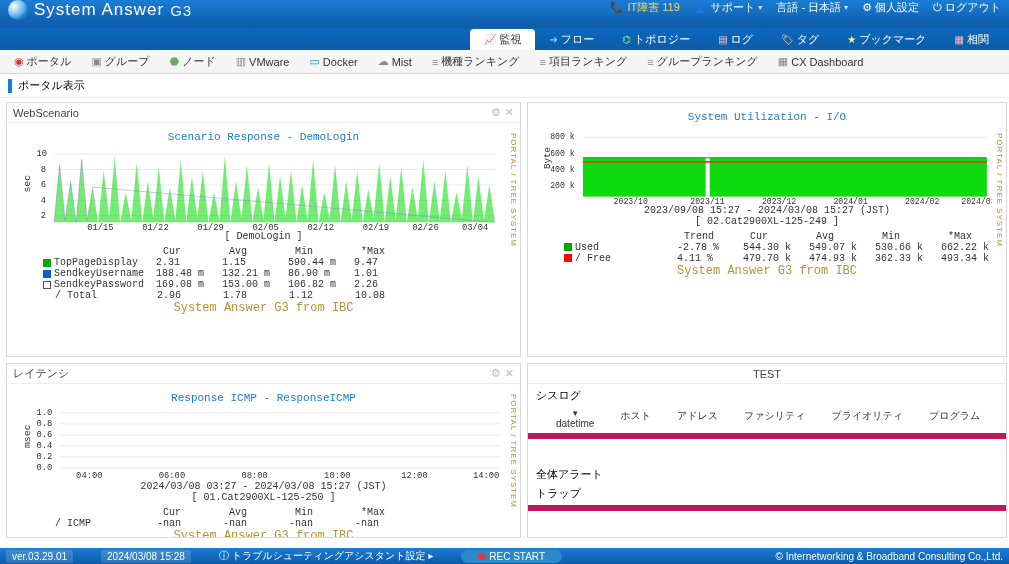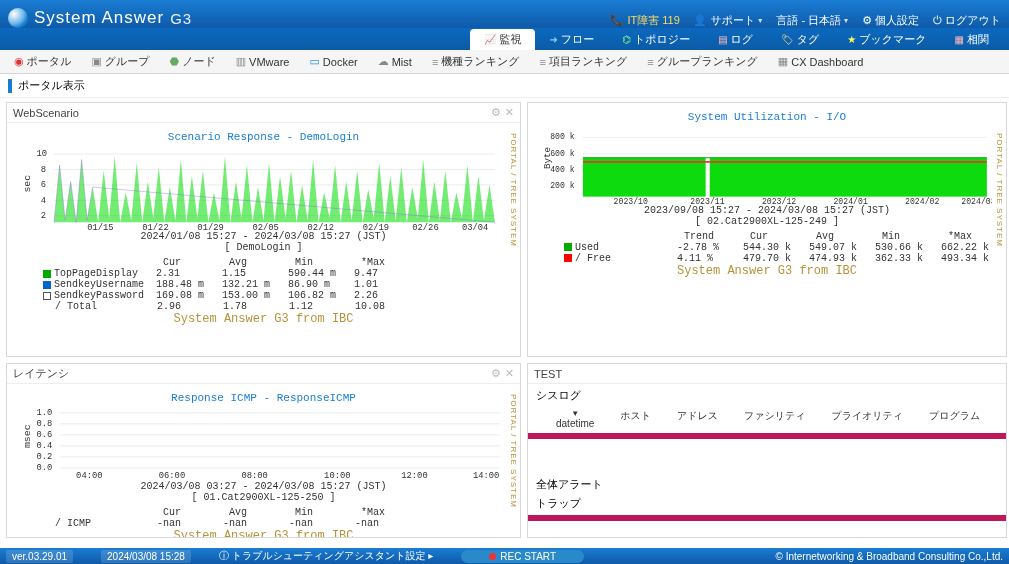--- a/index.html
+++ b/index.html
@@ -1,19 +1,19 @@
 <!DOCTYPE html>
 <html><head>
 <meta charset="utf-8">
 <style>
 * { margin: 0; padding: 0; box-sizing: border-box; font-family: "Meiryo", "Hiragino Kaku Gothic Pro", sans-serif; }
 body { width: 1009px; height: 564px; overflow: hidden; background: #fff; font-size: 11px; }
 
 
-.top-header { height: 28px; background: linear-gradient(#1a7dd4, #0e5aa8); display: flex; align-items: flex-end; color: #fff; padding: 0 8px; }
+.top-header { height: 28px; background: linear-gradient(#1a7dd4, #0e5aa8); display: flex; align-items: flex-start; color: #fff; padding: 0 8px; }
 .logo-area { display: flex; align-items: center; gap: 6px; font-size: 17px; font-weight: 300; letter-spacing: 1px; }
 .logo-icon { width: 20px; height: 20px; border-radius: 50%; background: radial-gradient(circle at 30% 30%, #fff, #6ab5e8 50%, #1a7dd4 70%); display: inline-block; }
 .logo-g3 { font-size: 15px; opacity: .9; }
 .top-right { margin-left: auto; display: flex; gap: 14px; align-items: center; font-size: 11px; }
 .top-right a { color: #fff; cursor: pointer; display: flex; align-items: center; gap: 3px; }
 .top-right .alert { color: #ffdc5a; }
 .caret { font-size: 8px; opacity: .8; }
 
 
 .main-tabs { height: 22px; background: linear-gradient(#0c69bf,#0b5ba6); display: flex; align-items: flex-end; padding-left: 470px; }
@@ -26,21 +26,21 @@
 .sub-item { padding: 2px 8px; font-size: 11px; cursor: pointer; display: flex; align-items: center; gap: 3px; color: #333; }
 .sub-item .ico { color: #888; font-size: 11px; }
 
 
 .page-title-row { height: 24px; border-bottom: 1px solid #eee; display: flex; align-items: center; padding: 0 8px; }
 .page-title-row .bar { width: 4px; height: 14px; background: #1a7dd4; margin-right: 6px; }
 
 
 .panels { display: grid; grid-template-columns: 515px 480px; grid-template-rows: 255px 175px; gap: 6px; padding: 4px 6px; }
 .panel { border: 1px solid #d8d8d8; background: #fff; position: relative; overflow: hidden; }
-.panel-head { height: 20px; padding: 2px 6px; border-bottom: 1px solid #eee; display: flex; align-items: center; font-size: 11px; color: #444; }
+.panel-head { height: 20px; padding: 2px 6px; border-bottom: 1px solid #eee; display: flex; align-items: center; font-size: 11px; color: #444; justify-content: center; }
 .panel-head .tools { margin-left: auto; display: flex; gap: 4px; color: #bbb; cursor: pointer; }
 .panel-body { padding: 6px; font-family: "Courier New", monospace; font-size: 10px; color: #333; }
 
 
 .chart-box { margin: 2px 8px; }
 .chart-title { text-align: center; font-size: 11px; color: #1a7dd4; font-family: "Courier New", monospace; }
 .chart-svg { width: 100%; display: block; }
 .chart-footer { text-align: center; font-size: 10px; font-family: "Courier New", monospace; color: #333; }
 .chart-legend-note { text-align: center; font-size: 12px; color: #b7933a; font-family: Liberation Mono, monospace; }
 .side-label { position: absolute; right: 2px; top: 30px; writing-mode: vertical-rl; font-size: 8px; color: #b7933a; letter-spacing: 1px; }
@@ -55,21 +55,21 @@
 
 
 .subpanel { border-bottom: 6px solid #be185d; padding: 4px 8px; }
 .sub-columns { display: flex; gap: 26px; font-size: 10px; color: #333; margin: 6px 0 0 20px; }
 .sub-columns span { white-space: nowrap; }
 .arrow-down { font-size: 8px; display: block; text-align: center; }
 
 
 .footer-bar { position: fixed; bottom: 0; left: 0; right: 0; height: 16px; background: linear-gradient(#1a7dd4,#0e5aa8); color: #fff; font-size: 10px; display: flex; align-items: center; padding: 0 6px; gap: 28px; }
 .footer-bar .ver { background: rgba(255,255,255,.15); padding: 1px 6px; border-radius: 2px; }
-.rec-btn { background: #2a8ac9; padding: 1px 28px; border-radius: 8px; display: flex; align-items: center; gap: 4px; }
+.rec-btn { background: #2a8ac9; padding: 1px 17px; border-radius: 8px; display: flex; align-items: center; gap: 4px; }
 .rec-dot { width: 7px; height: 7px; border-radius: 50%; background: #e33; }
 .footer-right { margin-left: auto; font-size: 10px; }
 
 
 .mem-area { fill: #00d900; opacity: .95; }
 .mem-line-red { stroke: #e33; stroke-width: 1.5; fill: none; }
 .mem-line-green { stroke: #0a0; stroke-width: 1; fill: none; }
 .grid-line { stroke: #ddd; stroke-width: .5; }
 .axis-text { font-size: 8px; fill: #333; font-family: "Courier New", monospace; }
 .axis-label { font-size: 9px; fill: #333; font-family: "Courier New", monospace; }
@@ -209,21 +209,20 @@
 
           <text x="60" y="79" class="axis-text">01/15</text>
           <text x="110" y="79" class="axis-text">01/22</text>
           <text x="160" y="79" class="axis-text">01/29</text>
           <text x="210" y="79" class="axis-text">02/05</text>
           <text x="260" y="79" class="axis-text">02/12</text>
           <text x="310" y="79" class="axis-text">02/19</text>
           <text x="355" y="79" class="axis-text">02/26</text>
           <text x="400" y="79" class="axis-text">03/04</text>
         </svg>
-        <div class="chart-footer">2024/01/08 15:27 - 2024/03/08 15:27 (JST)</div>
         <div class="chart-footer">[ DemoLogin ]</div>
       </div>
       <div class="stats" id="ws-stats">                    Cur        Avg        Min        *Max       
 <span class="marker g"></span>TopPageDisplay   2.31       1.15       590.44 m   9.47       
 <span class="marker b"></span>SendkeyUsername  188.48 m   132.21 m   86.90 m    1.01       
 <span class="marker o"></span>SendkeyPassword  169.08 m   153.00 m   106.82 m   2.26       
   / Total          2.96       1.78       1.12       10.08      
 </div>
       <div class="chart-legend-note">System Answer G3 from IBC</div>
     </div>
@@ -318,21 +317,21 @@
       <div class="sub-columns">
         <span><span class="arrow-down">▼</span><span>datetime</span></span>
         <span>ホスト</span>
         <span>アドレス</span>
         <span>ファシリティ</span>
         <span>プライオリティ</span>
         <span>プログラム</span>
         <span>メッセージ</span>
       </div>
     </div>
-    <div class="subpanel" style="margin-top:34px">
+    <div class="subpanel" style="margin-top:24px">
       <div>全体アラート</div>
       <div style="margin-top:4px">トラップ</div>
     </div>
   </div>
 
 </div>
 
 <div class="footer-bar">
   <span class="ver">ver.03.29.01</span>
   <span class="ver">2024/03/08 15:28</span>

